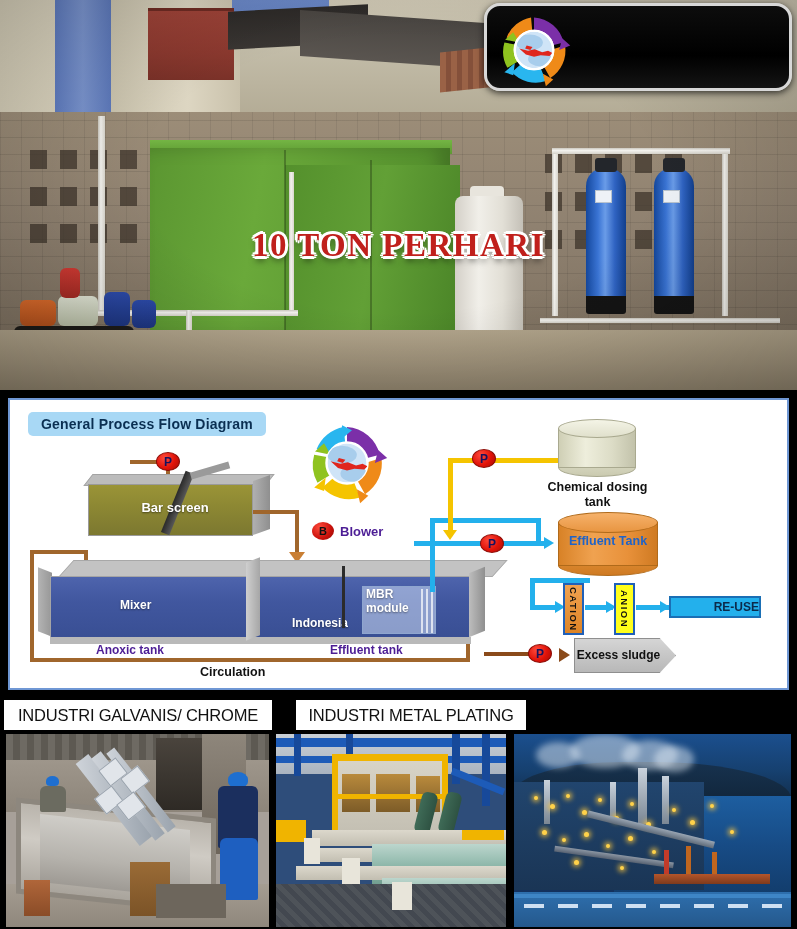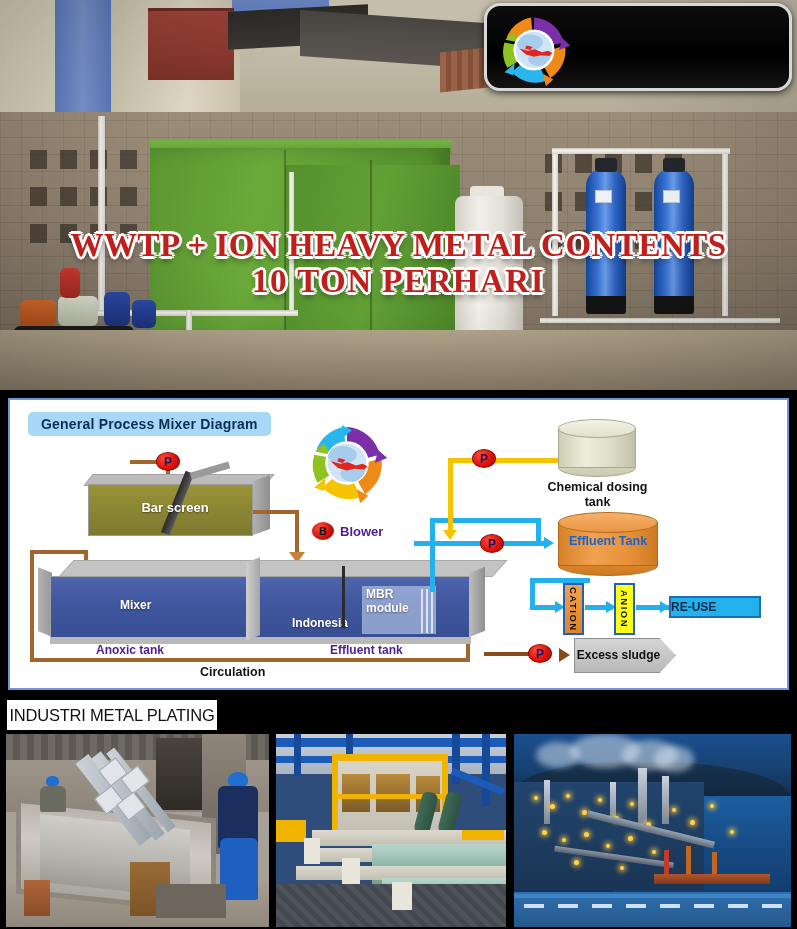--- a/index.html
+++ b/index.html
@@ -332,21 +332,21 @@
     display: flex; flex-direction: column; align-items: center; justify-content: center;
     font-weight: bold; font-size: 9.5px; color: #111; line-height: 1.02;
     border: 2px solid #2060b8;
   }
   .cation { left: 553px; top: 183px; background: linear-gradient(180deg,#f0a250,#dd8426); }
   .anion  { left: 604px; top: 183px; background: #ffff1a; }
 
   .reuse {
     position: absolute; left: 659px; top: 196px; width: 92px; height: 22px;
     background: #23b0ec; border: 2px solid #1a6fb5;
-    display: flex; align-items: center; justify-content: flex-start;
+    display: flex; align-items: center; justify-content: flex-end;
     font-weight: bold; font-size: 12px; color: #0b2a4a;
   }
   .excess {
     position: absolute; left: 564px; top: 238px; width: 102px; height: 35px;
     background: linear-gradient(180deg,#d5d5d5,#b8b8b8); border: 1px solid #8f8f8f;
     clip-path: polygon(0 0, 84% 0, 100% 50%, 84% 100%, 0 100%);
     display: flex; align-items: center; justify-content: center;
   }
   .excess span {
     font-size: 12px; font-weight: bold; color: #111; line-height: 1.15; text-align: center;
@@ -361,21 +361,21 @@
   .label-row {
     position: absolute; left: 0; top: 698px; width: 797px; height: 34px;
     background: #000; display: flex;
   }
   .label-cell {
     background: #fff; display: flex; align-items: center; justify-content: center;
     font-size: 16.5px; color: #111; letter-spacing: -.2px;
     font-family: "Liberation Sans", sans-serif;
   }
   .lc1 { width: 268px; margin: 2px 0 2px 4px; }
-  .lc2 { width: 210px; margin: 2px 0 2px 7px; }
+  .lc2 { width: 230px; margin: 2px 0 2px 24px; }
   .lc3 { width: 278px; margin: 2px 4px 2px 7px; }
 
   
   .photo-row { position: absolute; left: 0; top: 732px; width: 797px; height: 197px; background: #000; }
   .photo { position: absolute; top: 2px; height: 193px; overflow: hidden; }
   .p1 { left: 6px; width: 263px; background: #a7a099; }
   .p2 { left: 276px; width: 230px; background: #2e4d7a; }
   .p3 { left: 514px; width: 277px; background: #13315e; }
 
   
@@ -508,21 +508,20 @@
     <div class="pump-blob" style="left:20px; top:300px; width:36px; height:26px; background:linear-gradient(180deg,#d96a2b,#b4511c);"></div>
     <div class="pump-blob" style="left:104px; top:292px; width:26px; height:34px; background:linear-gradient(180deg,#2c4aa8,#1d3580);"></div>
     <div class="pump-blob" style="left:132px; top:300px; width:24px; height:28px; background:linear-gradient(180deg,#2c4aa8,#1d3580);"></div>
     <div class="pump-blob" style="left:60px; top:268px; width:20px; height:30px; background:linear-gradient(180deg,#cf3a33,#a32a24);"></div>
     <div class="pump-blob" style="left:14px; top:326px; width:120px; height:22px; background:#1d1b18;"></div>
 
     <div class="hero-ground"></div>
     <div class="hero-vignette"></div>
 
     <div class="hero-title">
-      <div class="l1">WWTP + ION HEAVY METAL CONTENTS</div>
       <div class="l2">10 TON PERHARI</div>
     </div>
 
     <div class="logo-badge">
       <svg class="logo-cycle" viewBox="0 0 100 100">
         <defs>
           <clipPath id="lgc">
               <circle cx="50" cy="50" r="26"></circle>
             </clipPath>
         </defs>
@@ -543,21 +542,21 @@
           <path d="M40 44 l8 2 l-3 4 l-7 -2 Z" fill="#e0261d"></path>
         </g>
         <circle cx="50" cy="50" r="26" fill="none" stroke="#ffffff" stroke-width="3"></circle>
       </svg>
     </div>
   </div>
 
   <div class="diagram-frame">
     <div class="diagram">
 
-      <div class="gpfd">General Process Mixer Diagram</div>
+      <div class="gpfd">General Process Flow Diagram</div>
 
       <div class="pipe" style="left:120px; top:60px; width:38px; height:4px;"></div>
       <div class="pump" style="left:146px; top:52px;">
         <span>P</span>
       </div>
       <div class="pipe" style="left:156px; top:62px; width:4px; height:14px;"></div>
       <div class="arrow-down-brown" style="left:150px; top:74px;"></div>
 
       <div class="barscreen-top"></div>
       <div class="barscreen-box"></div>
@@ -680,20 +679,21 @@
           <ellipse cx="44" cy="40" rx="18" ry="11" fill="#a8cdec"></ellipse>
           <ellipse cx="58" cy="63" rx="16" ry="10" fill="#a8cdec"></ellipse>
           <path d="M30 48 l12 3 l9 -2 l10 4 l8 -2 l6 3 l-4 4 l-12 -1 l-9 2 l-11 -3 Z" fill="#e0261d"></path>
           <path d="M40 44 l8 2 l-3 4 l-7 -2 Z" fill="#e0261d"></path>
         </g>
       </svg>
     </div>
   </div>
 
   <div class="label-row">
+    <div class="label-cell lc1">INDUSTRI GALVANIS/ CHROME</div>
     <div class="label-cell lc2">INDUSTRI METAL PLATING</div>
   </div>
 
   <div class="photo-row">
 
     <div class="photo p1">
       <div class="g-roof"></div>
       <div class="g-wall"></div>
       <div class="g-dark-mach" style="left:150px; top:4px; width:60px; height:72px;"></div>
       <div class="g-dark-mach" style="left:196px; top:0px; width:44px; height:120px; background:linear-gradient(180deg,#8e867b,#6d655b);"></div>

